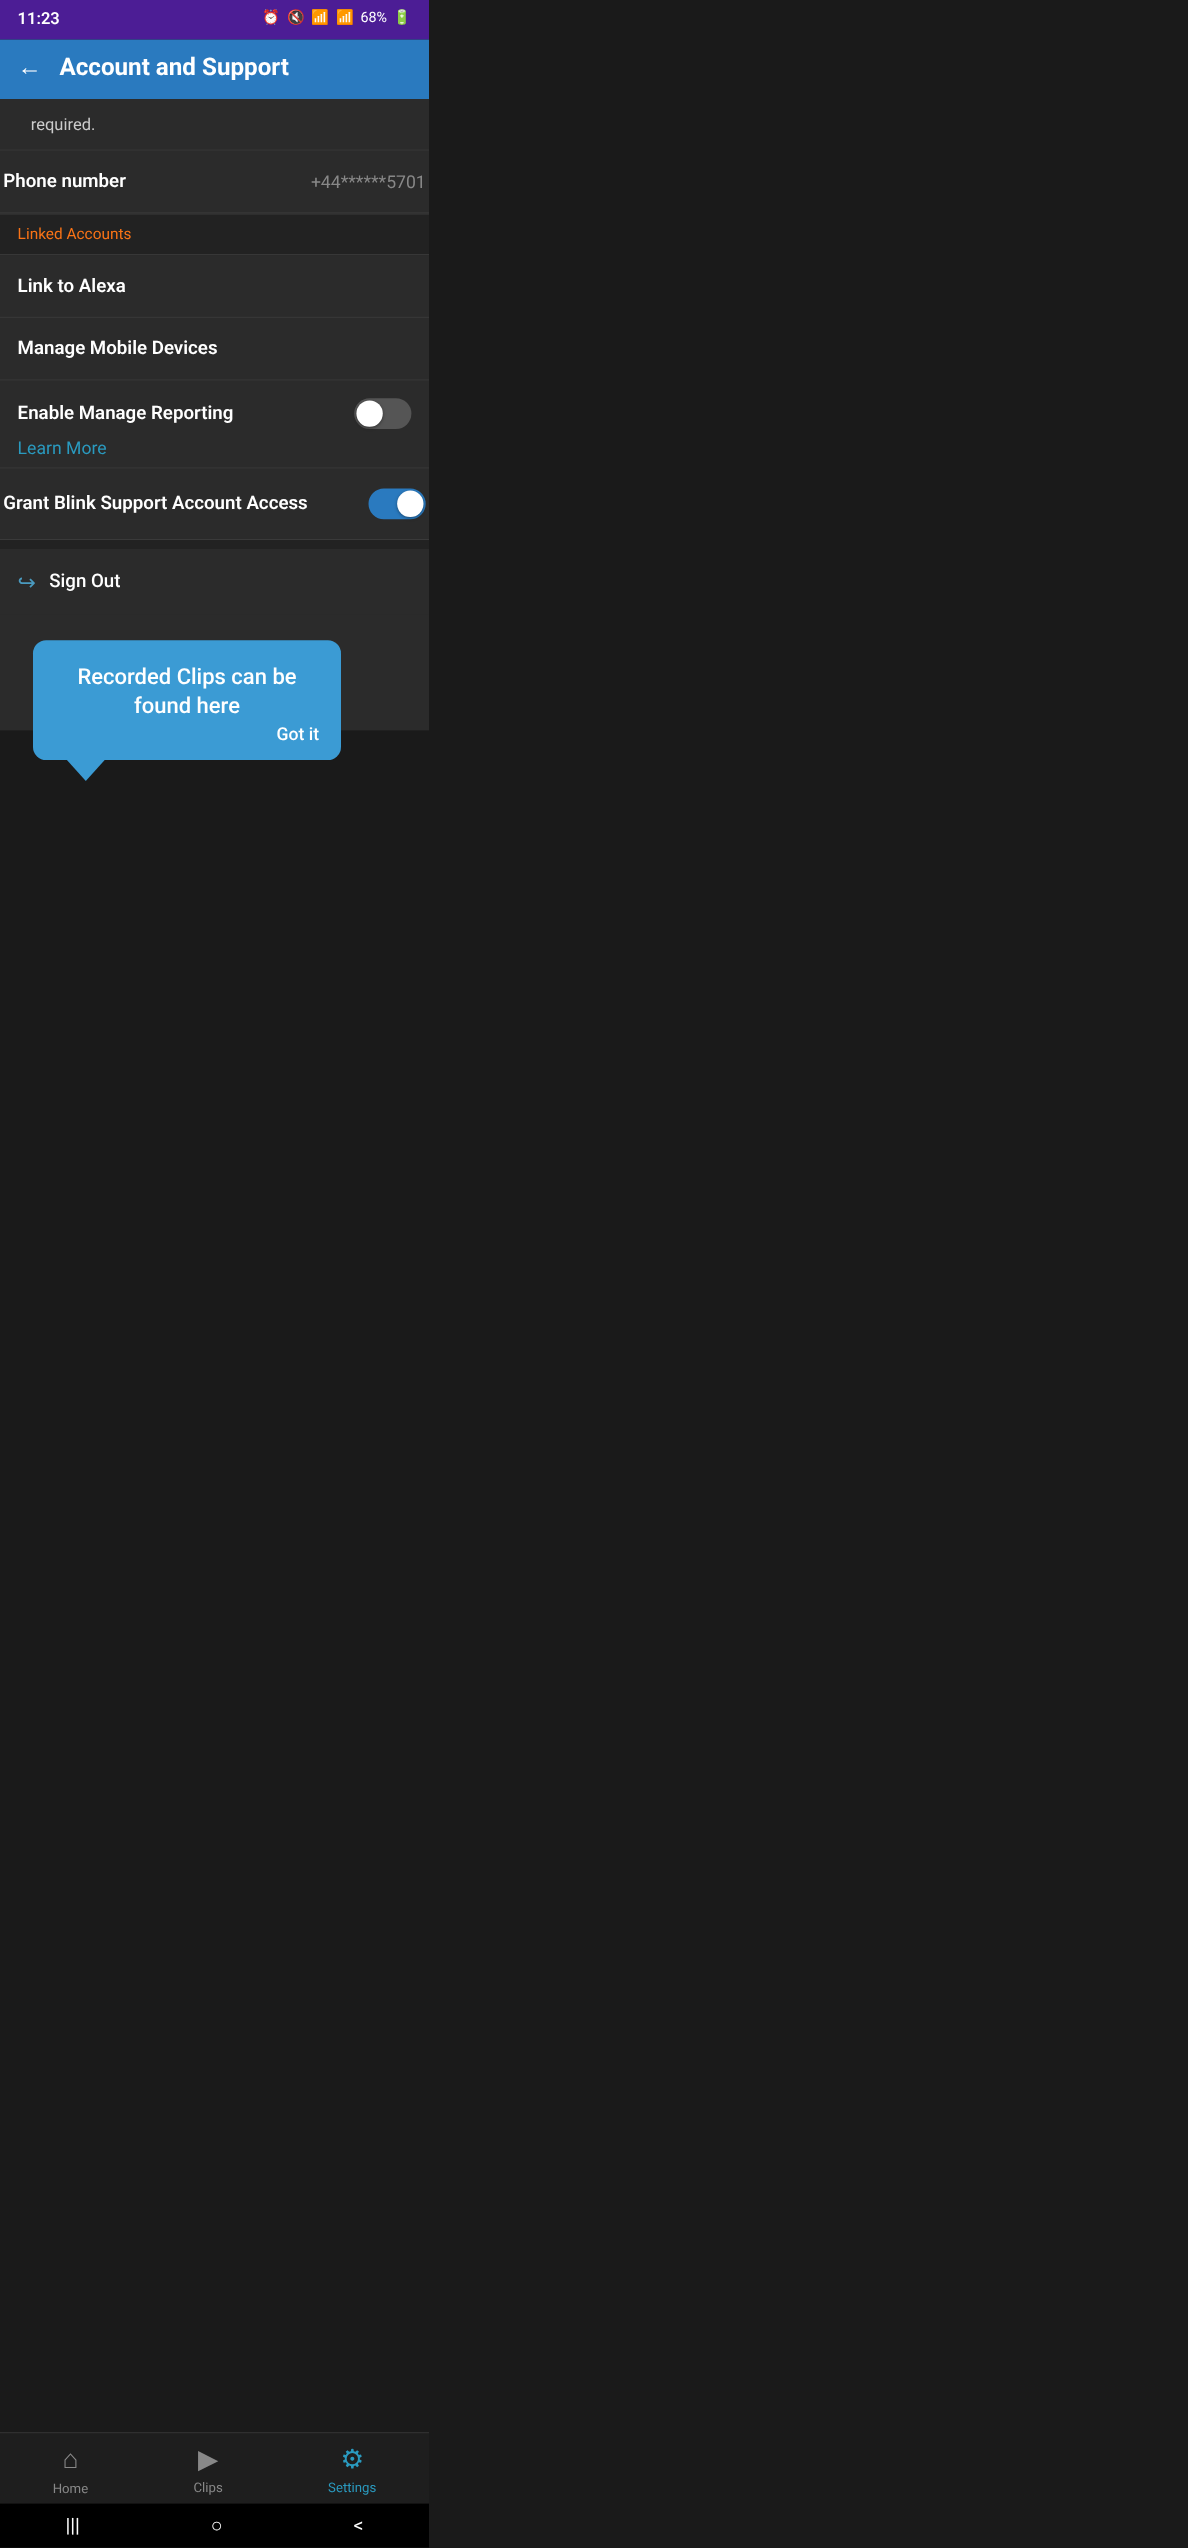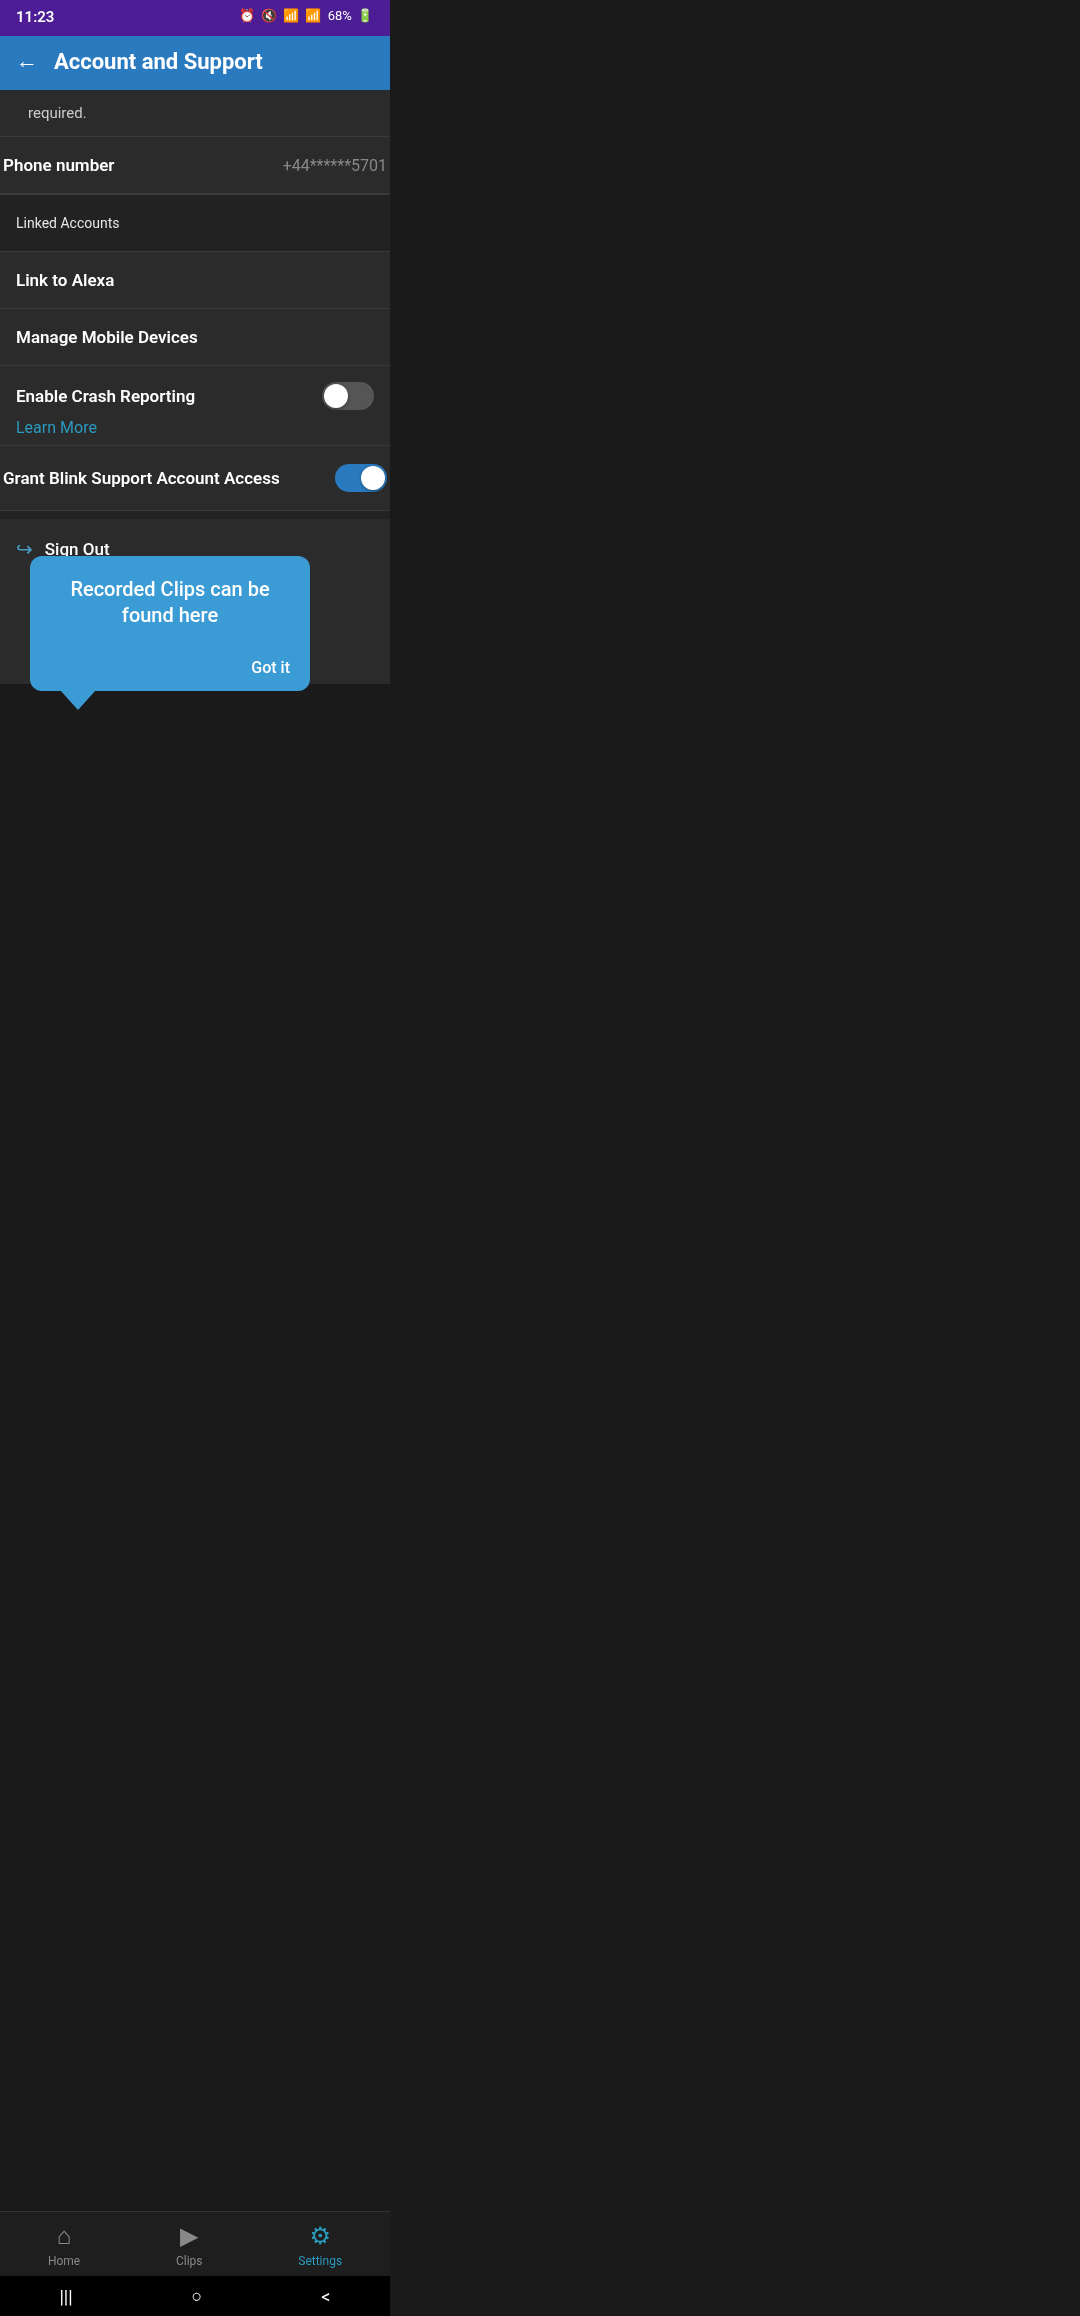--- a/index.html
+++ b/index.html
@@ -89,23 +89,23 @@
       color: #ffffff;
     }
     .setting-value {
       font-size: 16px;
       color: #888888;
     }
 
     
     .section-header {
       background: #222222;
-      padding: 20px 16px;
+      padding: 10px 16px;
       font-size: 14px;
-      color: #e5e5e5;
+      color: #f97316;
       border-bottom: 1px solid #3a3a3a;
       border-top: 1px solid #3a3a3a;
     }
 
     
     .clickable-row {
       display: flex;
       justify-content: space-between;
       align-items: center;
       padding: 18px 16px;
@@ -201,21 +201,21 @@
       padding: 20px 20px 14px;
       width: 280px;
       position: relative;
     }
     .tooltip-text {
       font-size: 20px;
       font-weight: 500;
       color: #fff;
       text-align: center;
       line-height: 1.3;
-      margin-bottom: 30px;
+      margin-bottom: 4px;
     }
     .tooltip-got-it {
       text-align: right;
       font-size: 16px;
       color: #fff;
       cursor: pointer;
       font-weight: 500;
     }
     .tooltip-arrow {
       width: 0;
@@ -324,21 +324,21 @@
     <span class="setting-label">Link to Alexa</span>
   </div>
 
 
   <div class="clickable-row">
     <span class="setting-label">Manage Mobile Devices</span>
   </div>
 
   <div class="crash-section">
     <div class="crash-row">
-      <span class="setting-label">Enable Crash Reporting</span>
+      <span class="setting-label">Enable Manage Reporting</span>
       <div class="toggle">
         <div class="toggle-track off"></div>
         <div class="toggle-thumb off"></div>
       </div>
     </div>
     <span class="learn-more">Learn More</span>
   </div>
 
   <div class="setting-row">
     <span class="setting-label">Grant Blink Support Account Access</span>

